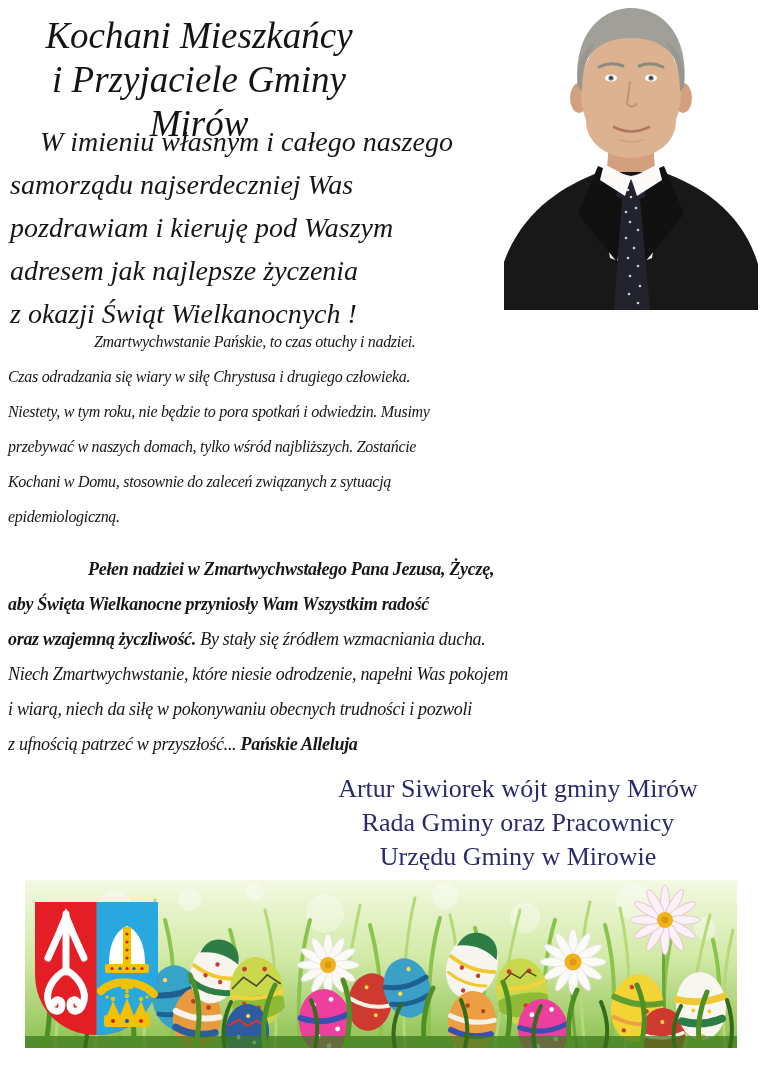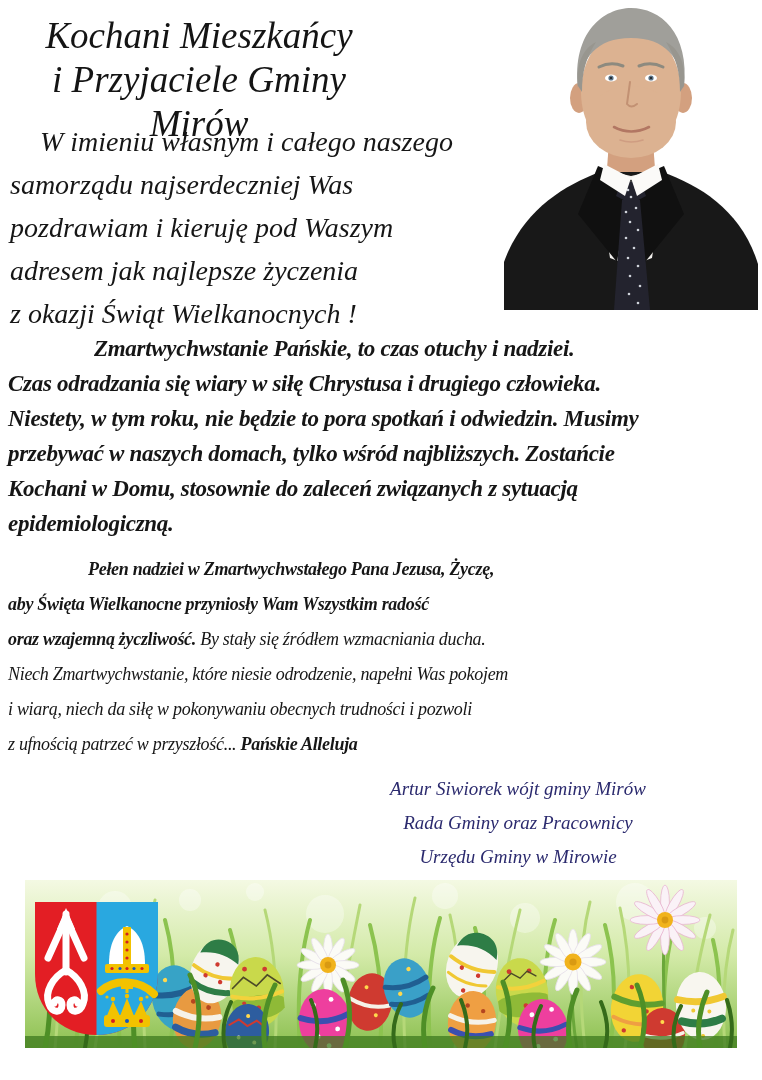--- a/index.html
+++ b/index.html
@@ -9,26 +9,26 @@
   }
   .pre{white-space:pre-line;}
   .title{
     position:absolute;left:3px;top:14px;width:392px;margin:0;
     font-style:italic;font-weight:normal;font-size:37px;line-height:44px;
     text-align:center;color:#141414;
   }
   .photo{position:absolute;left:500px;top:0;width:262px;height:310px;}
   .para{position:absolute;margin:0;font-style:italic;}
   .para1{left:10px;top:120px;width:482px;font-size:28px;line-height:43px;text-indent:30px;}
-  .para2{left:8px;top:331px;width:750px;font-size:23px;line-height:35px;text-indent:86px;letter-spacing:-0.3px;font-weight:bold;}
+  .para2{left:8px;top:324px;width:750px;font-size:16px;line-height:35px;text-indent:86px;letter-spacing:-0.3px;}
   .para3{left:8px;top:552px;width:752px;font-size:18px;line-height:35px;text-indent:80px;letter-spacing:-0.3px;}
   .b{font-weight:bold;}
   .signature{
     position:absolute;left:278px;top:772px;width:480px;margin:0;
-    font-style:italic;font-size:19px;line-height:34px;text-align:center;color:#2b2a6e;
+    font-size:26px;line-height:34px;text-align:center;color:#2b2a6e;
   }
   .banner{position:absolute;left:25px;top:880px;width:712px;height:168px;}
   svg{display:block;}
 </style>
 </head>
 <body>
 
 <div class="page">
 
   <h1 class="title pre">Kochani Mieszkańcy

